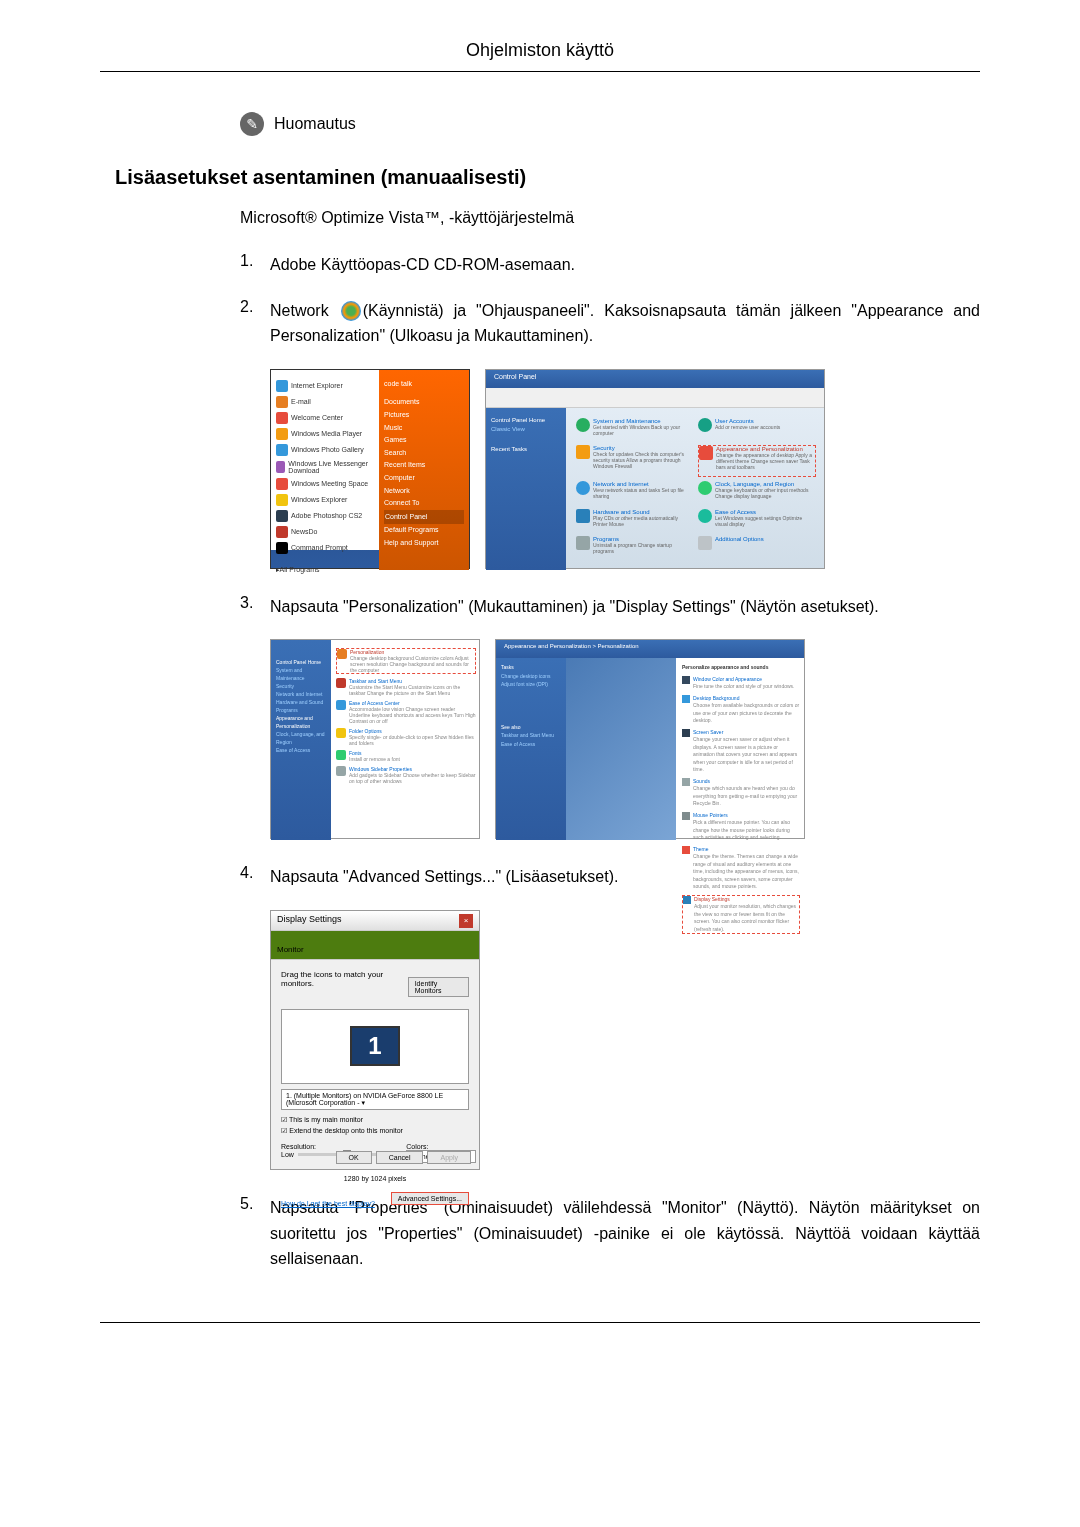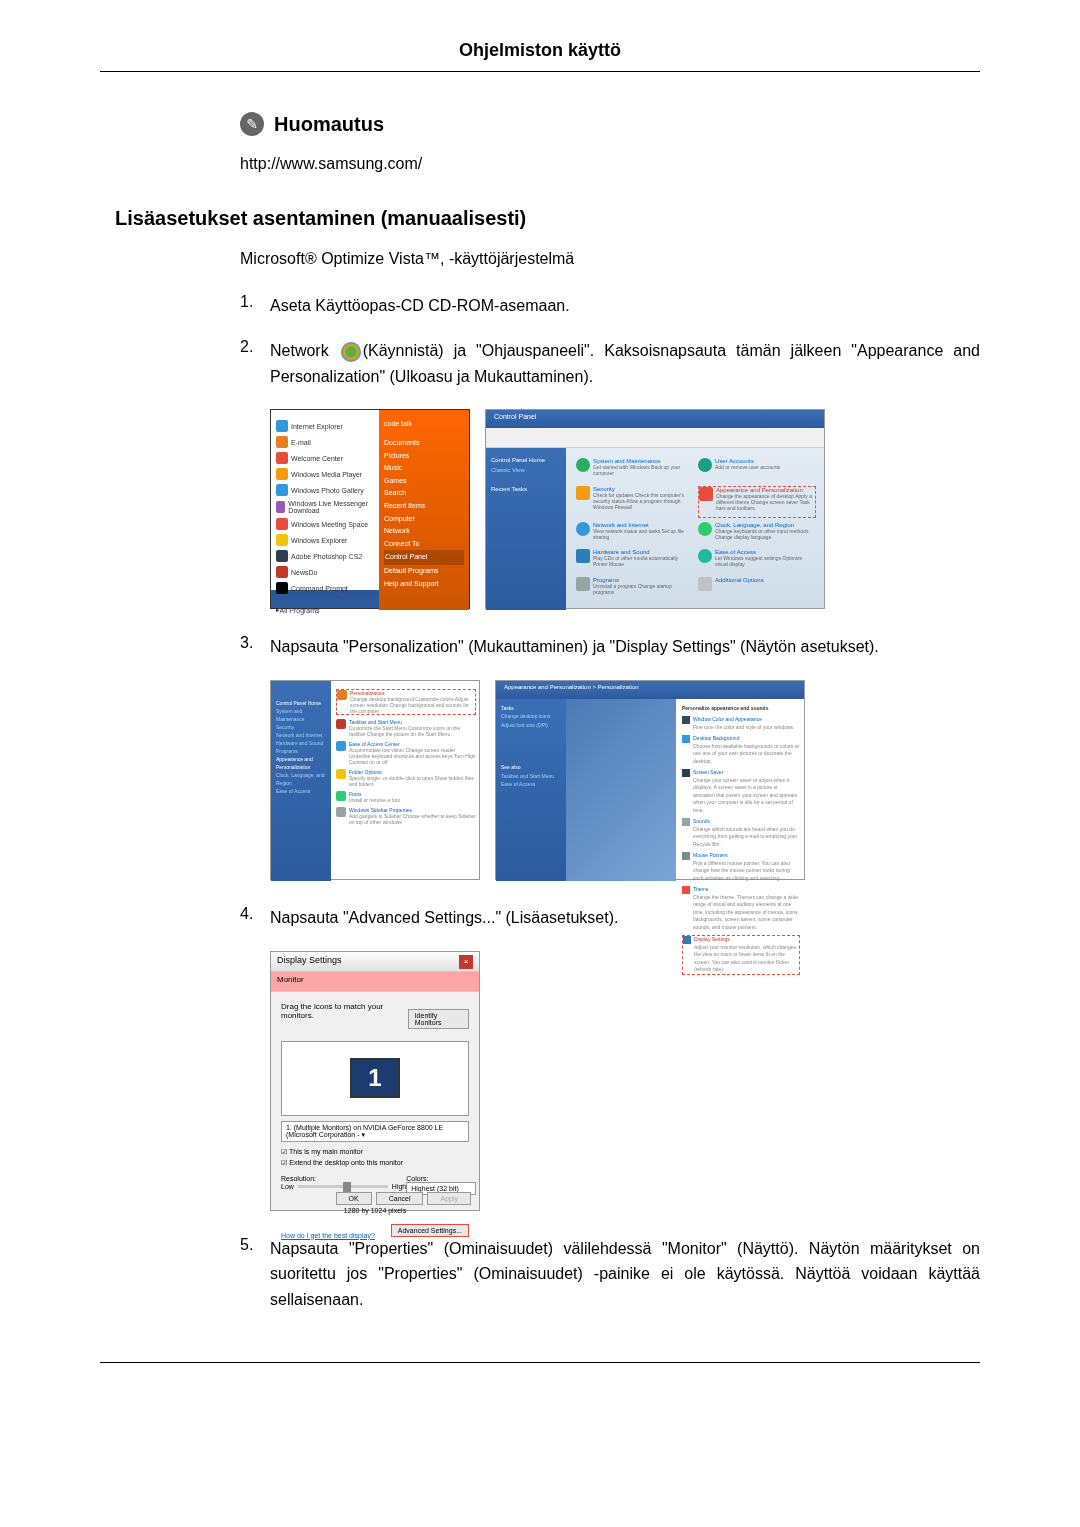--- a/index.html
+++ b/index.html
@@ -12,21 +12,21 @@
       background: #ffffff;
       width: 1080px;
       min-height: 1527px;
       padding: 40px 100px;
       font-size: 16px;
       color: #000000;
     }
     .page-title {
       text-align: center;
       font-size: 18px;
-      font-weight: bold;
+      font-weight: normal;
       margin-bottom: 10px;
     }
     .divider {
       border: none;
       border-top: 1px solid #000;
       margin-bottom: 40px;
     }
     .notice-section {
       margin-left: 140px;
       margin-bottom: 30px;
@@ -45,22 +45,22 @@
       display: inline-flex;
       align-items: center;
       justify-content: center;
     }
     .notice-icon::before {
       content: "✎";
       color: #fff;
       font-size: 14px;
     }
     .notice-title {
-      font-size: 20px;
-      font-weight: bold;
+      font-size: 16px;
+      font-weight: normal;
     }
     .notice-text {
       margin-bottom: 20px;
       line-height: 1.6;
     }
     .section-heading {
       font-size: 20px;
       font-weight: bold;
       margin-bottom: 20px;
       margin-left: 15px;
@@ -315,23 +315,23 @@
       width: 14px;
       height: 14px;
       background: #c0392b;
       color: #fff;
       font-size: 8px;
       text-align: center;
       line-height: 14px;
     }
     .ds-tab {
       height: 20px;
-      background: #fca5a5;
+      background: #4d7c0f;
       font-size: 8px;
-      padding: 3px 6px;
+      padding: 14px 6px;
       border-bottom: 1px solid #ccc;
     }
     .ds-body {
       padding: 10px;
       font-size: 8px;
     }
     .ds-drag-text {
       margin-bottom: 16px;
     }
     .ds-identify-btn {
@@ -432,30 +432,29 @@
 <body>
 
 <div class="page-title">Ohjelmiston käyttö</div>
 <hr class="divider">
 
 <div class="notice-section">
   <div class="notice-header">
     <span class="notice-icon"></span>
     <span class="notice-title">Huomautus</span>
   </div>
-  <p class="notice-text">http://www.samsung.com/</p>
 </div>
 
 <h2 class="section-heading">Lisäasetukset asentaminen (manuaalisesti)</h2>
 <p class="os-line">Microsoft® Optimize Vista™, -käyttöjärjestelmä</p>
 
 <ol class="steps-list">
   <li class="step-item">
     <span class="step-number">1.</span>
-    <span class="step-content">Aseta Käyttöopas-CD CD-ROM-asemaan.</span>
+    <span class="step-content">Adobe Käyttöopas-CD CD-ROM-asemaan.</span>
   </li>
   <li class="step-item">
     <span class="step-number">2.</span>
     <span class="step-content">
       <span>Network </span><span class="start-icon"></span><span>(Käynnistä) ja "Ohjauspaneeli". Kaksoisnapsauta tämän jälkeen "Appearance and Personalization" (Ulkoasu ja Mukauttaminen).</span>
     </span>
   </li>
 </ol>
 
 <div class="screenshot-container">

